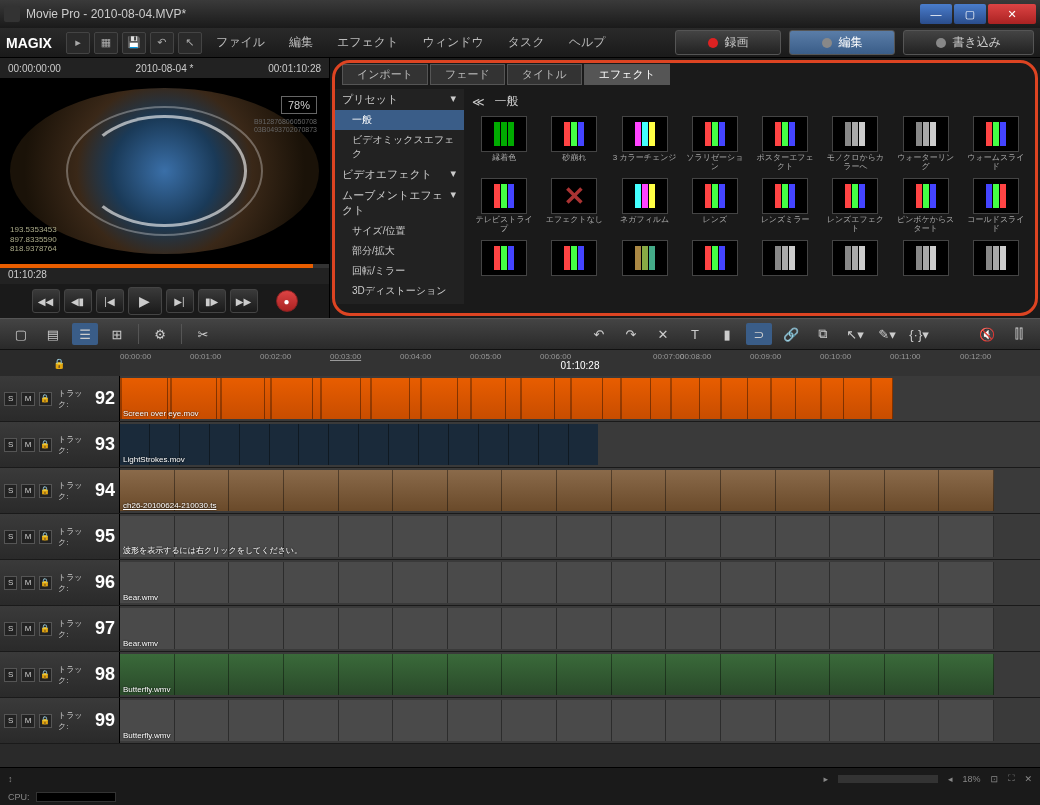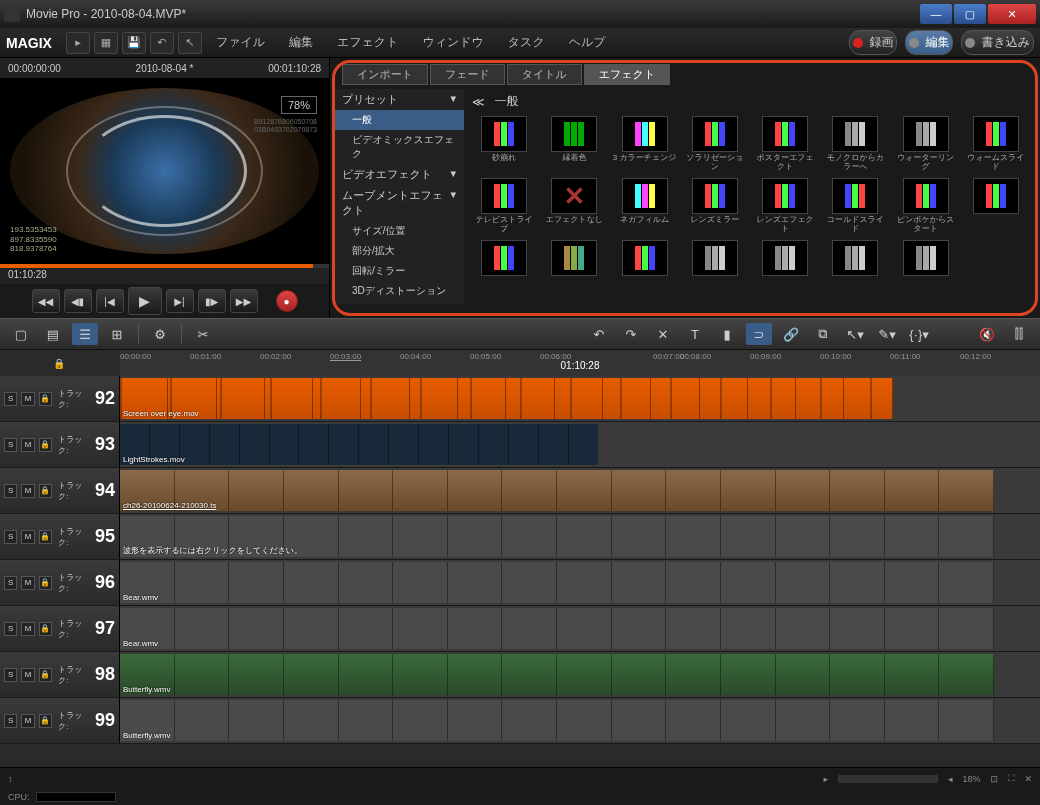--- a/index.html
+++ b/index.html
@@ -10,21 +10,21 @@
 .titlebar .spacer { flex: 1; }
 .winbtn { width: 32px; height: 20px; margin-left: 2px; display: flex; align-items: center; justify-content: center; font-size: 11px; border-radius: 2px; cursor: pointer; }
 .winbtn.min { background: linear-gradient(#4a7dcc,#2a4d8c); color: #fff; }
 .winbtn.max { background: linear-gradient(#4a7dcc,#2a4d8c); color: #fff; }
 .winbtn.close { background: linear-gradient(#d44,#a22); color: #fff; width: 48px; }
 .menubar { height: 30px; background: linear-gradient(#2a2a2a,#1a1a1a); display: flex; align-items: center; padding: 0 6px; gap: 4px; border-bottom: 1px solid #000; }
 .brand { font-weight: bold; font-size: 14px; color: #fff; margin-right: 10px; }
 .toolicon { width: 24px; height: 22px; background: #2a2a2a; border: 1px solid #444; border-radius: 2px; display: flex; align-items: center; justify-content: center; color: #aaa; font-size: 11px; cursor: pointer; }
 .menutext { color: #bbb; font-size: 12px; padding: 0 10px; cursor: pointer; }
 .modebtns { display: flex; gap: 8px; margin-left: auto; }
-.modebtn { padding: 3px 3px; background: linear-gradient(#444,#222); border: 1px solid #555; border-radius: 11px; color: #ccc; font-size: 12px; display: flex; align-items: center; gap: 6px; cursor: pointer; }
+.modebtn { padding: 3px 32px; background: linear-gradient(#444,#222); border: 1px solid #555; border-radius: 3px; color: #ccc; font-size: 12px; display: flex; align-items: center; gap: 6px; cursor: pointer; }
 .modebtn.active { background: linear-gradient(#5a7da8,#3a5d88); color: #fff; }
 .modebtn .dot { width: 10px; height: 10px; border-radius: 50%; }
 .dot.red { background: #d22; }
 .dot.gray { background: #888; }
 .main { flex: 1; display: flex; flex-direction: column; }
 .upper { height: 260px; display: flex; background: #1a1a1a; }
 .preview { width: 330px; background: #5eead4; display: flex; flex-direction: column; border-right: 1px solid #000; }
 .preview-header { height: 20px; display: flex; align-items: center; padding: 0 8px; color: #ccc; font-size: 10px; background: #222; }
 .preview-header .spacer { flex: 1; }
 .preview-screen { flex: 1; background: #000; position: relative; overflow: hidden; padding-left: 28px; }
@@ -190,36 +190,36 @@
               <div class="tree-item sub">3Dディストーション</div>
             </div>
           <div class="effect-grid-wrap">
             <div class="effect-header">
               <span style="cursor:pointer">≪</span>
               <span>一般</span>
             </div>
             <div class="effect-grid" id="effect-grid">
                 <div class="effect-item">
                   <div class="effect-thumb">
-                    <div class="bar" style="background: rgb(255, 68, 68);"></div>
-                    <div class="bar" style="background: rgb(68, 255, 68);"></div>
-                    <div class="bar" style="background: rgb(68, 68, 255);"></div>
-                  </div>
-                  <div class="effect-label">砂崩れ</div>
-                </div>
-                <div class="effect-item">
-                  <div class="effect-thumb">
                     <div class="bar" style="background: rgb(0, 170, 0);"></div>
                     <div class="bar" style="background: rgb(0, 170, 0);"></div>
                     <div class="bar" style="background: rgb(0, 170, 0);"></div>
                   </div>
                   <div class="effect-label">縁着色</div>
                 </div>
                 <div class="effect-item">
                   <div class="effect-thumb">
+                    <div class="bar" style="background: rgb(255, 68, 68);"></div>
+                    <div class="bar" style="background: rgb(68, 255, 68);"></div>
+                    <div class="bar" style="background: rgb(68, 68, 255);"></div>
+                  </div>
+                  <div class="effect-label">砂崩れ</div>
+                </div>
+                <div class="effect-item">
+                  <div class="effect-thumb">
                     <div class="bar" style="background: rgb(255, 68, 255);"></div>
                     <div class="bar" style="background: rgb(68, 255, 255);"></div>
                     <div class="bar" style="background: rgb(255, 255, 68);"></div>
                   </div>
                   <div class="effect-label">3 カラーチェンジ</div>
                 </div>
                 <div class="effect-item">
                   <div class="effect-thumb">
                     <div class="bar" style="background: rgb(255, 68, 68);"></div>
                     <div class="bar" style="background: rgb(68, 255, 68);"></div>
@@ -280,45 +280,53 @@
                     <div class="bar" style="background: rgb(255, 255, 68);"></div>
                   </div>
                   <div class="effect-label">ネガフィルム</div>
                 </div>
                 <div class="effect-item">
                   <div class="effect-thumb">
                     <div class="bar" style="background: rgb(255, 68, 68);"></div>
                     <div class="bar" style="background: rgb(68, 255, 68);"></div>
                     <div class="bar" style="background: rgb(68, 68, 255);"></div>
                   </div>
+                  <div class="effect-label">レンズ</div>
+                </div>
+                <div class="effect-item">
+                  <div class="effect-thumb">
+                    <div class="bar" style="background: rgb(255, 68, 68);"></div>
+                    <div class="bar" style="background: rgb(68, 255, 68);"></div>
+                    <div class="bar" style="background: rgb(68, 68, 255);"></div>
+                  </div>
                   <div class="effect-label">レンズミラー</div>
                 </div>
                 <div class="effect-item">
                   <div class="effect-thumb">
                     <div class="bar" style="background: rgb(255, 68, 68);"></div>
                     <div class="bar" style="background: rgb(68, 255, 68);"></div>
                     <div class="bar" style="background: rgb(68, 68, 255);"></div>
                   </div>
                   <div class="effect-label">レンズエフェクト</div>
                 </div>
                 <div class="effect-item">
                   <div class="effect-thumb">
+                    <div class="bar" style="background: rgb(255, 68, 68);"></div>
+                    <div class="bar" style="background: rgb(68, 255, 68);"></div>
+                    <div class="bar" style="background: rgb(68, 68, 255);"></div>
+                  </div>
+                  <div class="effect-label">ピンボケからスタート</div>
+                </div>
+                <div class="effect-item">
+                  <div class="effect-thumb">
                     <div class="bar" style="background: rgb(68, 68, 255);"></div>
                     <div class="bar" style="background: rgb(68, 255, 68);"></div>
                     <div class="bar" style="background: rgb(255, 68, 68);"></div>
                   </div>
                   <div class="effect-label">コールドスライド</div>
-                </div>
-                <div class="effect-item">
-                  <div class="effect-thumb">
-                    <div class="bar" style="background: rgb(255, 68, 68);"></div>
-                    <div class="bar" style="background: rgb(68, 255, 68);"></div>
-                    <div class="bar" style="background: rgb(68, 68, 255);"></div>
-                  </div>
-                  <div class="effect-label">ピンボケからスタート</div>
                 </div>
                 <div class="effect-item">
                   <div class="effect-thumb">
                     <div class="bar" style="background: rgb(255, 68, 68);"></div>
                     <div class="bar" style="background: rgb(68, 255, 68);"></div>
                     <div class="bar" style="background: rgb(68, 68, 255);"></div>
                   </div>
                   <div class="effect-label"></div>
                 </div>
                 <div class="effect-item">

